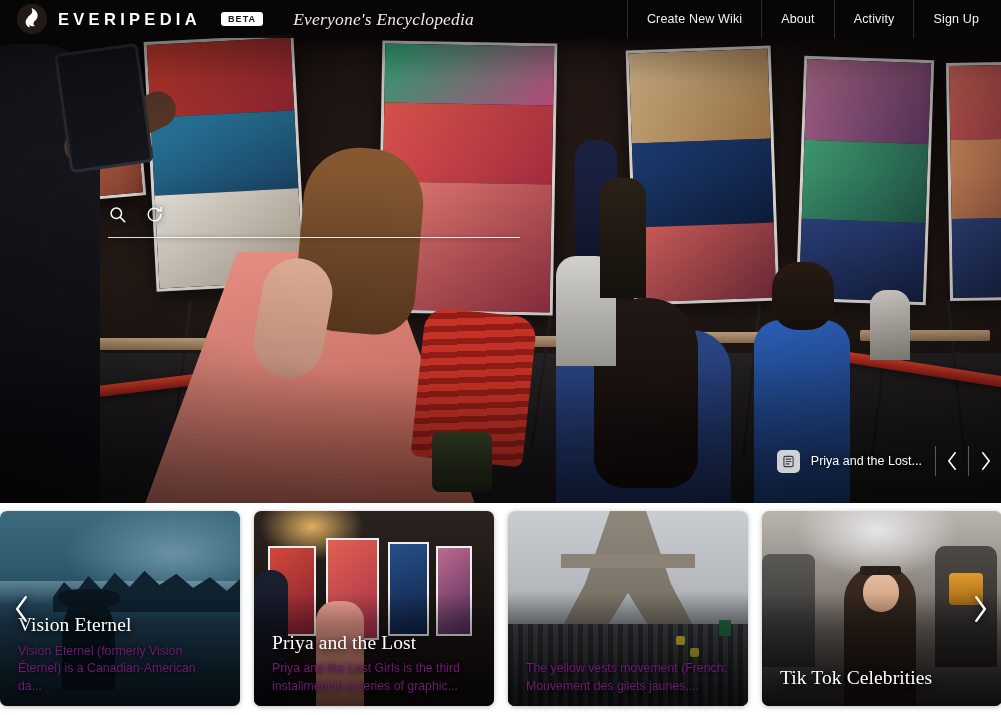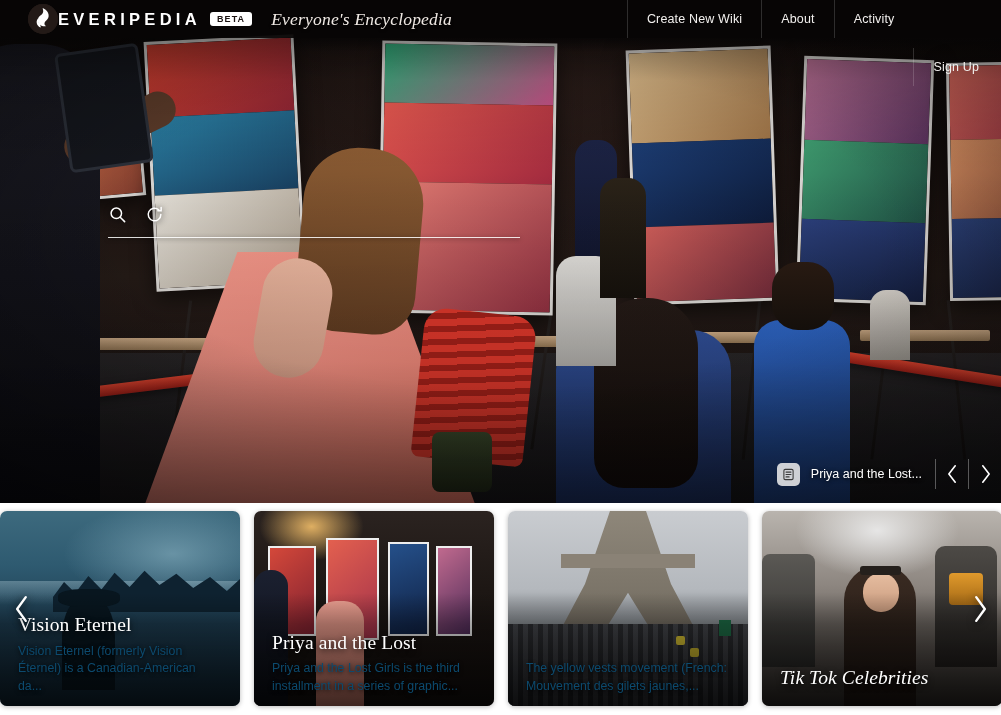--- a/index.html
+++ b/index.html
@@ -61,60 +61,60 @@
                       rgba(0,0,0,.10) 72%, rgba(0,0,0,.42) 100%),
       radial-gradient(ellipse 95% 80% at 50% 45%, rgba(0,0,0,0) 40%, rgba(0,0,0,.55) 100%);
   }
 
   
   .header {
     position:absolute; left:0; top:0; width:1001px; height:38px;
     background: rgba(8,5,5,.92);
     display:flex; align-items:center; z-index:40;
   }
-  .brand { display:flex; align-items:center; padding-left:28px; }
+  .brand { display:flex; align-items:center; gap:11px; padding-left:17px; }
   .logo-mark { width:30px; height:30px; border-radius:50%;
                background: radial-gradient(circle at 50% 50%, #3a2b26 0%, #2a1f1b 58%, #1a1312 100%);
                position:relative; display:block; }
   .logo-mark svg { position:absolute; left:0; top:0; }
   .wordmark { color:#fff; font-size:16.5px; letter-spacing:4.3px; font-weight:700; }
   .beta {
     background:#fff; color:#1b1312; font-size:9px; font-weight:700; letter-spacing:1.1px;
     padding:3px 7px 2px; border-radius:3px; margin-left:9px; line-height:1;
   }
   .tagline {
     color:#efe9e4; font-family:"Liberation Serif", serif; font-style:italic;
     font-size:17.5px; margin-left:19px; letter-spacing:.2px;
     text-shadow:0 1px 3px rgba(0,0,0,.8);
   }
   .nav { margin-left:auto; display:flex; align-items:stretch; height:38px; }
   .nav-item {
     display:flex; align-items:center; padding:0 19px; height:38px;
     color:#f2f0ee; font-size:12.5px; letter-spacing:.15px;
     border-left:1px solid rgba(255,255,255,.16); cursor:pointer; white-space:nowrap;
   }
-  .nav-item:last-child { padding-right:22px;margin-top:48px; }
+  .nav-item:last-child { padding-right:22px; }
 
   
   .search-wrap { position:absolute; left:108px; top:205px; width:412px; z-index:30; }
   .search-row { display:flex; align-items:flex-end; }
   .search-input {
     flex:1; background:transparent; border:none; outline:none;
     color:#fff; font-family:"Liberation Serif", serif; font-style:italic;
     font-size:22px; padding:0 0 6px 8px; letter-spacing:.2px;
     text-shadow:0 2px 5px rgba(0,0,0,.85);
   }
   .search-input::placeholder { color:#f6f2ef; opacity:1; }
   .search-icons { display:flex; align-items:center; gap:18px; padding-bottom:8px; padding-right:6px; }
   .ico-btn { cursor:pointer; display:block; filter: drop-shadow(0 1px 3px rgba(0,0,0,.8)); }
   .search-underline { height:1px; background:rgba(255,255,255,.85); margin-top:1px;
                       box-shadow:0 1px 4px rgba(0,0,0,.55); }
 
   
-  .hero-caption { position:absolute; right:0; bottom:14px; display:flex; align-items:center; height:30px; z-index:35; }
+  .hero-caption { position:absolute; right:0; bottom:27px; display:flex; align-items:center; height:30px; z-index:35; }
   .cap-icon {
     width:23px; height:23px; border-radius:5px; background:rgba(233,233,233,.88);
     display:flex; align-items:center; justify-content:center; cursor:pointer; flex:none;
   }
   .cap-text {
     color:#fff; font-size:12.5px; padding:0 13px 0 11px; white-space:nowrap;
     text-shadow:0 1px 4px rgba(0,0,0,.9);
   }
   .cap-sep { width:1px; height:30px; background:rgba(255,255,255,.32); }
   .cap-arrow {
@@ -135,21 +135,21 @@
   .card-shade {
     position:absolute; inset:0;
     background:linear-gradient(180deg, rgba(0,0,0,0) 42%, rgba(0,0,0,.30) 58%, rgba(0,0,0,.70) 100%);
   }
   .card-body { position:absolute; left:0; right:0; bottom:11px; padding:0 18px; }
   .card-title {
     color:#fff; font-family:"Liberation Serif", serif; font-size:19.5px; line-height:1.1;
     margin-bottom:7px; text-shadow:0 2px 6px rgba(0,0,0,.95); letter-spacing:.1px;
   }
   .card-desc {
-    color:#0c4a6e; font-size:12.3px; line-height:1.42; text-shadow:0 1px 4px rgba(0,0,0,.95);
+    color:#701a75; font-size:12.3px; line-height:1.42; text-shadow:0 1px 4px rgba(0,0,0,.95);
   }
   .carousel-arrow {
     position:absolute; top:0; bottom:0; width:44px; display:flex; align-items:center;
     justify-content:center; cursor:pointer; z-index:12;
   }
   .carousel-arrow.left { left:0; }
   .carousel-arrow.right { right:0; }
   .carousel-arrow svg { filter: drop-shadow(0 1px 4px rgba(0,0,0,.9)); }
 </style>
 </head>
@@ -393,21 +393,21 @@
         <div style="position:absolute;left:70%;top:64%;width:9px;height:9px;background:#d8c233;border-radius:2px;"></div>
         <div style="position:absolute;left:76%;top:70%;width:9px;height:9px;background:#cdb82f;border-radius:2px;"></div>
         <div style="position:absolute;left:88%;top:56%;width:12px;height:16px;background:#1d6b45;"></div>
       </div>
       <div class="card-shade"></div>
       <div class="card-body">
         <div class="card-desc">The yellow vests movement (French: Mouvement des gilets jaunes,...</div>
       </div>
     </div>
 
-    <div class="card" style="width:240px;margin-left:14px;font-style:italic;">
+    <div class="card" style="width:240px;margin-left:14px;">
       <div class="card-img" style="background:
              radial-gradient(ellipse 50% 36% at 48% 10%, rgba(235,235,235,.92), rgba(0,0,0,0) 68%),
              linear-gradient(180deg,#b9b4ae 0%,#8d8680 38%,#5a544f 70%,#2e2a27 100%);">
         <div style="position:absolute;left:0;top:22%;width:22%;height:58%;
                     background:linear-gradient(180deg,#5b5955,#2b2a28);border-radius:8px 8px 0 0;"></div>
         <div style="position:absolute;right:2%;top:18%;width:26%;height:62%;
                     background:linear-gradient(180deg,#4d4a46,#221f1d);border-radius:10px 10px 0 0;"></div>
         <div style="position:absolute;right:8%;top:32%;width:14%;height:16%;
                     background:linear-gradient(180deg,#e09a2c,#a56a16);border-radius:4px;"></div>
         <div style="position:absolute;left:34%;top:28%;width:30%;height:72%;

